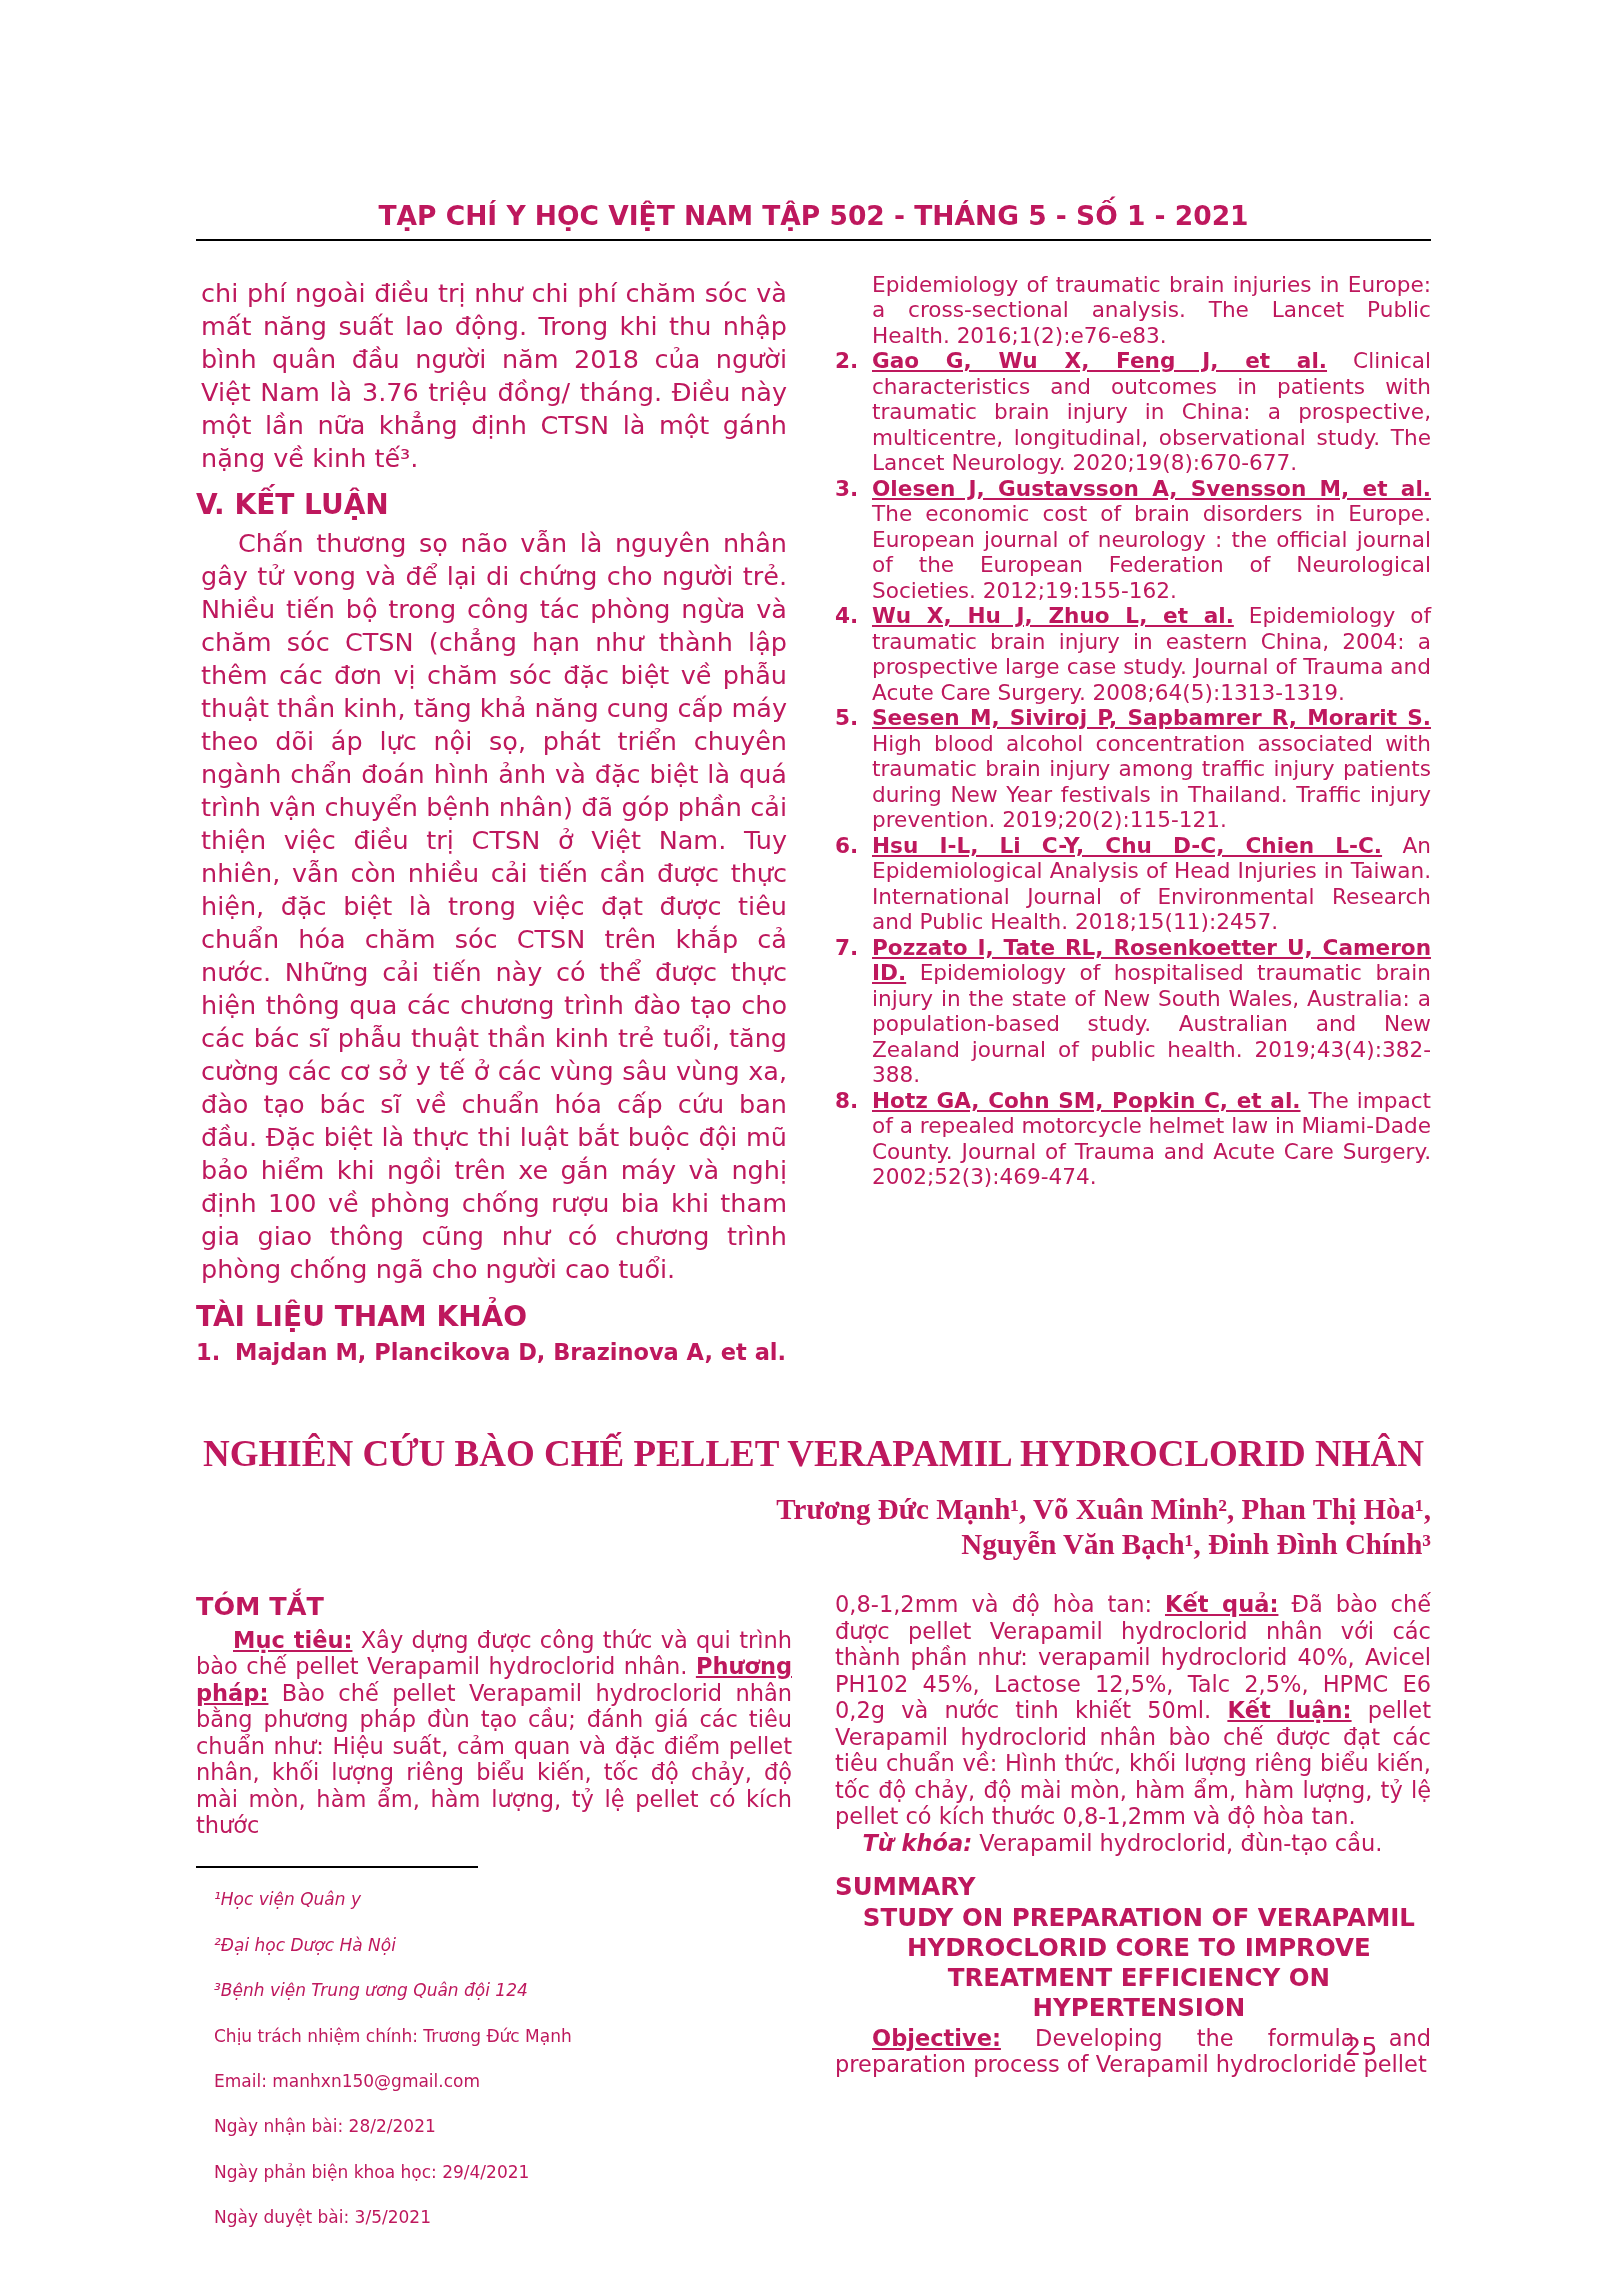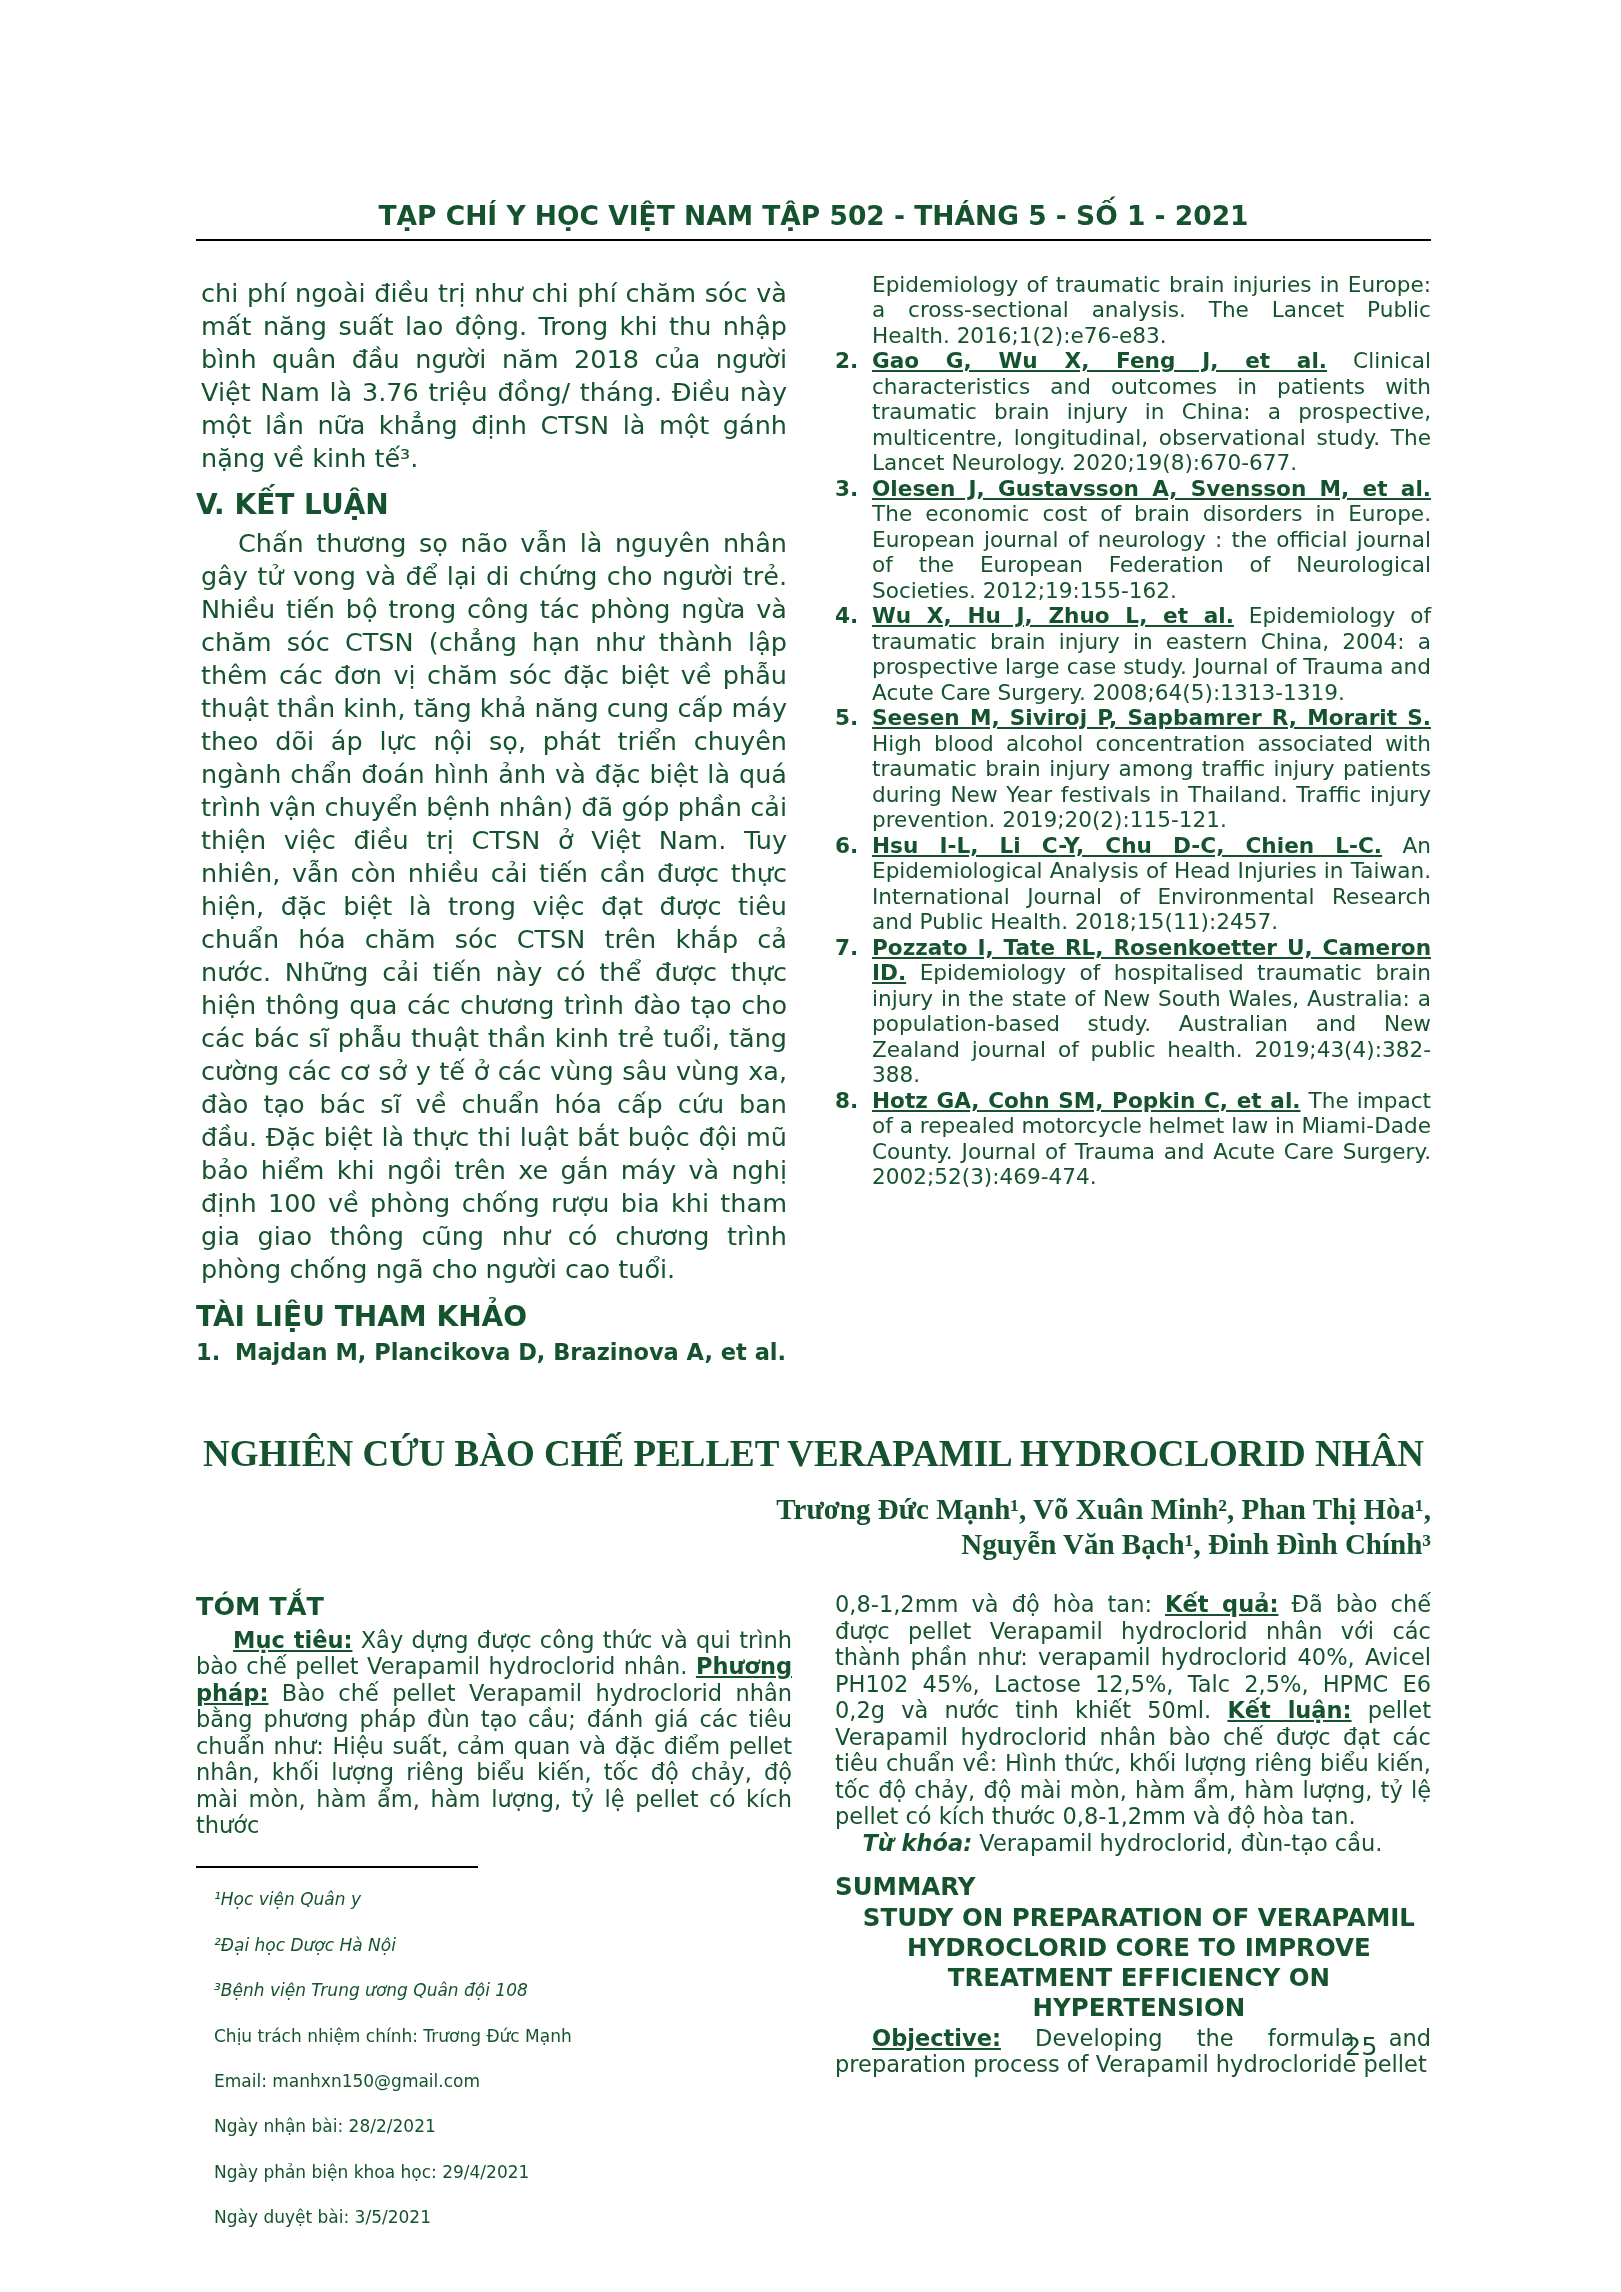--- a/index.html
+++ b/index.html
@@ -1,20 +1,20 @@
 <!DOCTYPE html>
 <html><head>
 <meta charset="utf-8">
 <style>
   html,body { margin:0; padding:0; background:#ffffff; }
   .page {
     position:relative;
     width:1621px; height:2293px;
     background:#ffffff;
-    color:#14532d;
+    color:#be185d;
     font-family:"DejaVu Sans", sans-serif;
     overflow:hidden;
   }
   .content { position:absolute; left:196px; top:0; width:1235px; }
 
   
   .journal-header {
     margin-top:200px;
     text-align:center;
     font-weight:bold;
@@ -117,21 +117,21 @@
 
     <div class="cols cols-2">
       <div>
         <div class="abs-heading">TÓM TẮT</div>
         <p class="p-abs indent"><span class="b">Mục tiêu:</span><span> Xây dựng được công thức và qui trình bào chế pellet Verapamil hydroclorid nhân. </span><span class="b">Phương pháp:</span><span> Bào chế pellet Verapamil hydroclorid nhân bằng phương pháp đùn tạo cầu; đánh giá các tiêu chuẩn như: Hiệu suất, cảm quan và đặc điểm pellet nhân, khối lượng riêng biểu kiến, tốc độ chảy, độ mài mòn, hàm ẩm, hàm lượng, tỷ lệ pellet có kích thước</span></p>
 
         <div class="footnote-block">
           <div class="footnote-rule"></div>
           <p class="fn fn-it">¹Học viện Quân y</p>
           <p class="fn fn-it">²Đại học Dược Hà Nội</p>
-          <p class="fn fn-it">³Bệnh viện Trung ương Quân đội 108</p>
+          <p class="fn fn-it">³Bệnh viện Trung ương Quân đội 124</p>
           <p class="fn">Chịu trách nhiệm chính: Trương Đức Mạnh</p>
           <p class="fn">Email: manhxn150@gmail.com</p>
           <p class="fn">Ngày nhận bài: 28/2/2021</p>
           <p class="fn">Ngày phản biện khoa học: 29/4/2021</p>
           <p class="fn">Ngày duyệt bài: 3/5/2021</p>
         </div>
       </div>
 
       <div>
         <p class="p-abs"><span>0,8-1,2mm và độ hòa tan: </span><span class="b">Kết quả:</span><span> Đã bào chế được pellet Verapamil hydroclorid nhân với các thành phần như: verapamil hydroclorid 40%, Avicel PH102 45%, Lactose 12,5%, Talc 2,5%, HPMC E6 0,2g và nước tinh khiết 50ml. </span><span class="b">Kết luận:</span><span> pellet Verapamil hydroclorid nhân bào chế được đạt các tiêu chuẩn về: Hình thức, khối lượng riêng biểu kiến, tốc độ chảy, độ mài mòn, hàm ẩm, hàm lượng, tỷ lệ pellet có kích thước 0,8-1,2mm và độ hòa tan.</span></p>

